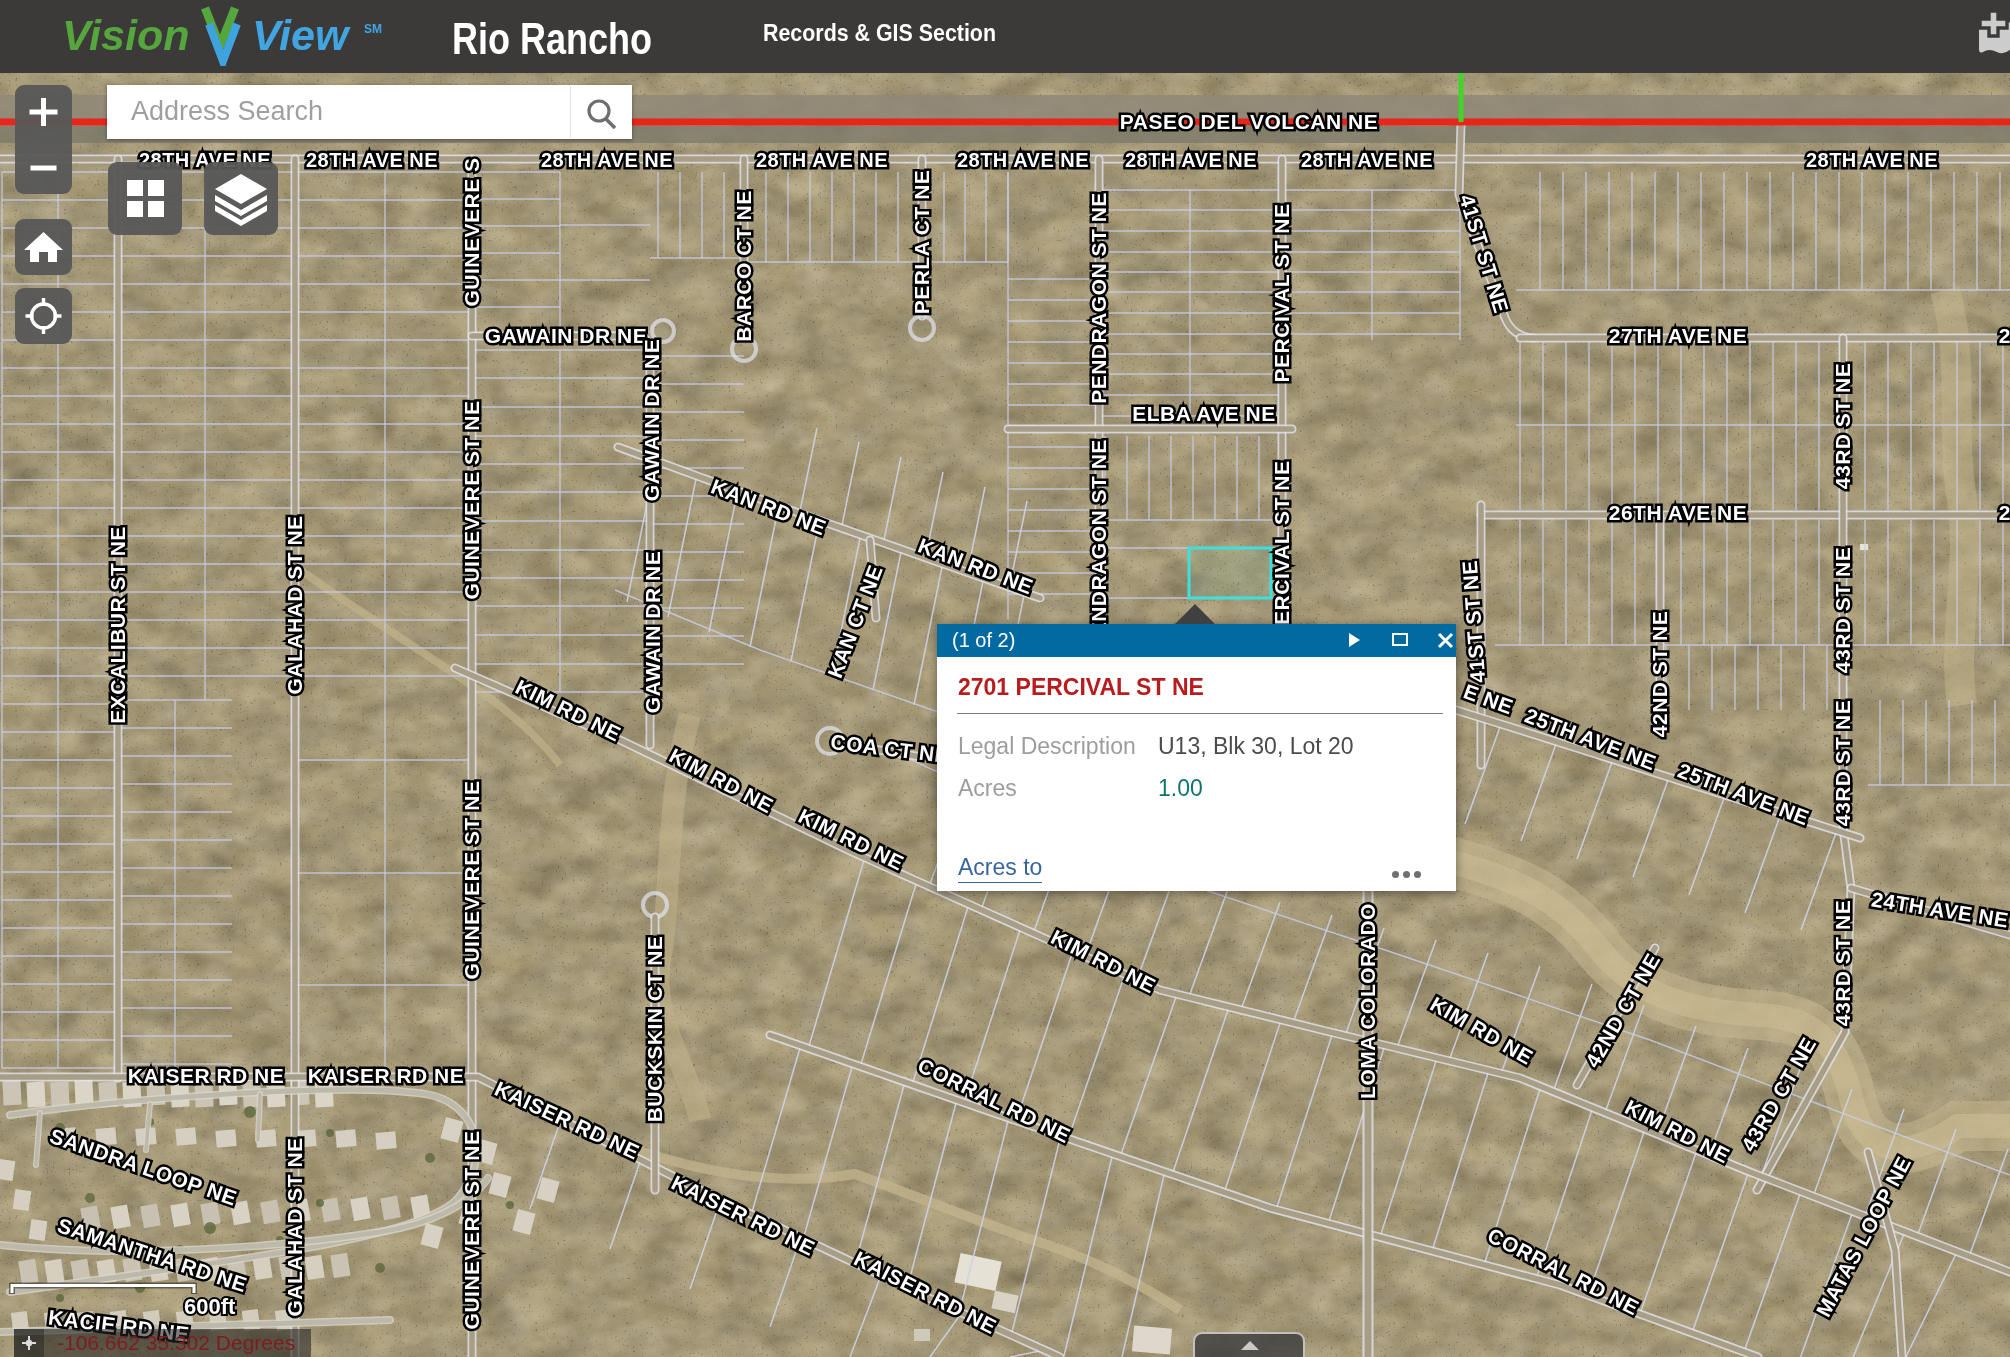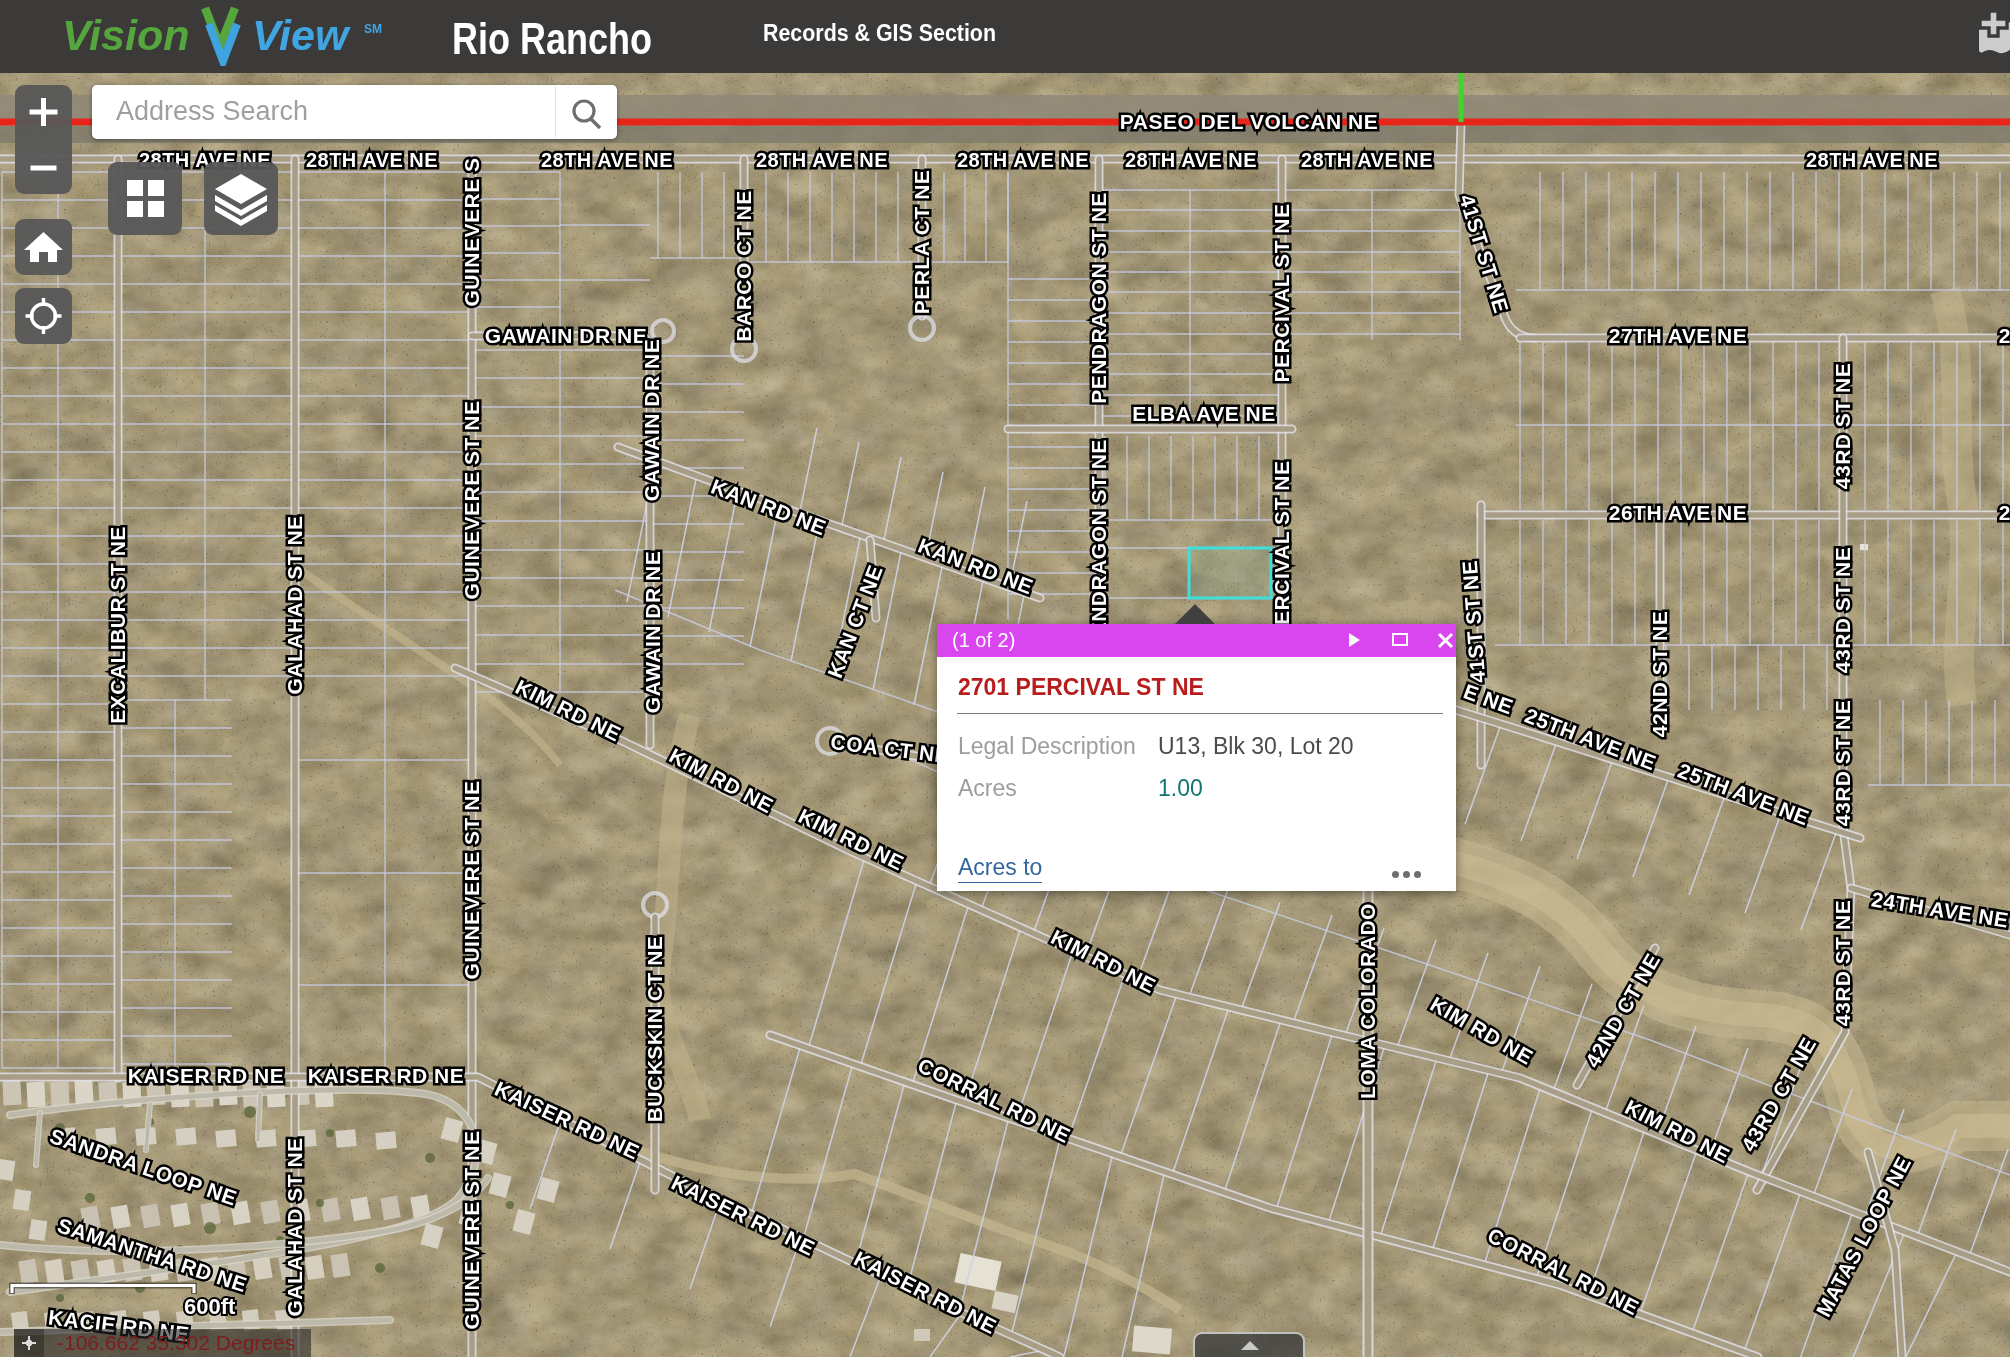--- a/index.html
+++ b/index.html
@@ -16,26 +16,26 @@
   radial-gradient(ellipse 480px 280px at 1760px 1000px, rgba(207,194,160,0.4), rgba(207,194,160,0) 70%),
   radial-gradient(ellipse 500px 200px at 1000px 1250px, rgba(128,120,88,0.3), rgba(128,120,88,0) 70%),
   radial-gradient(ellipse 380px 230px at 850px 600px, rgba(196,184,150,0.25), rgba(196,184,150,0) 70%),
   radial-gradient(ellipse 380px 250px at 230px 1200px, rgba(219,212,192,0.62), rgba(219,212,192,0) 74%),
   radial-gradient(ellipse 180px 120px at 470px 1180px, rgba(214,207,188,0.45), rgba(214,207,188,0) 70%),
   radial-gradient(ellipse 300px 170px at 1250px 950px, rgba(200,188,152,0.3), rgba(200,188,152,0) 70%),
   linear-gradient(180deg, #b3a689 73px, #b3a689 95px, #8f8878 95px, #8f8878 119px, #8f8878 126px, #7e7a6c 126px, #7e7a6c 143px, #a99d80 143px, #afa17c160px, #ab9d77 160px);
 }
 #hdr { position:absolute; left:0; top:0; width:2010px; height:73px; background:#3b3a38; z-index:6; overflow:hidden;padding-left:48px; }
 .hl { position:absolute; white-space:nowrap; }
-#searchbox { position:absolute; left:92px; top:85px; width:525px; height:54px; background:#fff; border-radius:5px; box-shadow:0 1px 4px rgba(0,0,0,0.4); z-index:5; }
+#searchbox { position:absolute; left:107px; top:85px; width:525px; height:54px; background:#fff; border-radius:0; box-shadow:0 1px 4px rgba(0,0,0,0.4); z-index:5; }
 #searchbox .ph { position:absolute; left:24px; top:0; line-height:53px; font-size:27px; color:#9f9f9f; }
 #searchbox .div { position:absolute; left:463px; top:1px; bottom:1px; width:1px; background:#e2e2e2; }
 .mapbtn { position:absolute; background:rgba(87,87,87,0.95); border-radius:9px; z-index:5; }
 #popup { position:absolute; left:937px; top:624px; width:519px; height:267px; background:#fff; box-shadow:0 2px 10px rgba(0,0,0,0.45); z-index:7; }
-#popup .ph2 { position:absolute; left:0; top:0; right:0; height:33px; background:#d946ef; }
+#popup .ph2 { position:absolute; left:0; top:0; right:0; height:33px; background:#0369a1; }
 #popup .beak { position:absolute; left:237px; top:-20px; width:0; height:0; border-left:21px solid transparent; border-right:21px solid transparent; border-bottom:21px solid #404040; }
 #coord { position:absolute; left:14px; top:1329px; height:28px; z-index:5; }
 #attr { position:absolute; left:1225px; top:1325px; width:785px; height:32px; z-index:5;
  background:linear-gradient(to right, rgba(255,255,255,0.1), rgba(255,255,255,0.8) 60px, rgba(255,255,255,0.94) 120px); }
 #attrx { position:absolute; left:1193px; top:1332px; width:112px; height:25px; background:rgba(62,62,62,0.82); border:2px solid rgba(255,255,255,0.65); border-bottom:none; border-radius:9px 9px 0 0; z-index:4; }
 #attrx .tri { position:absolute; left:46px; top:7px; width:0; height:0; border-left:9px solid transparent; border-right:9px solid transparent; border-bottom:9px solid #c9c9c9; }
 svg { position:absolute; left:0; top:0; z-index:1; }
 </style></head><body>
 <div id="stage">
 <div id="terrain"></div>

